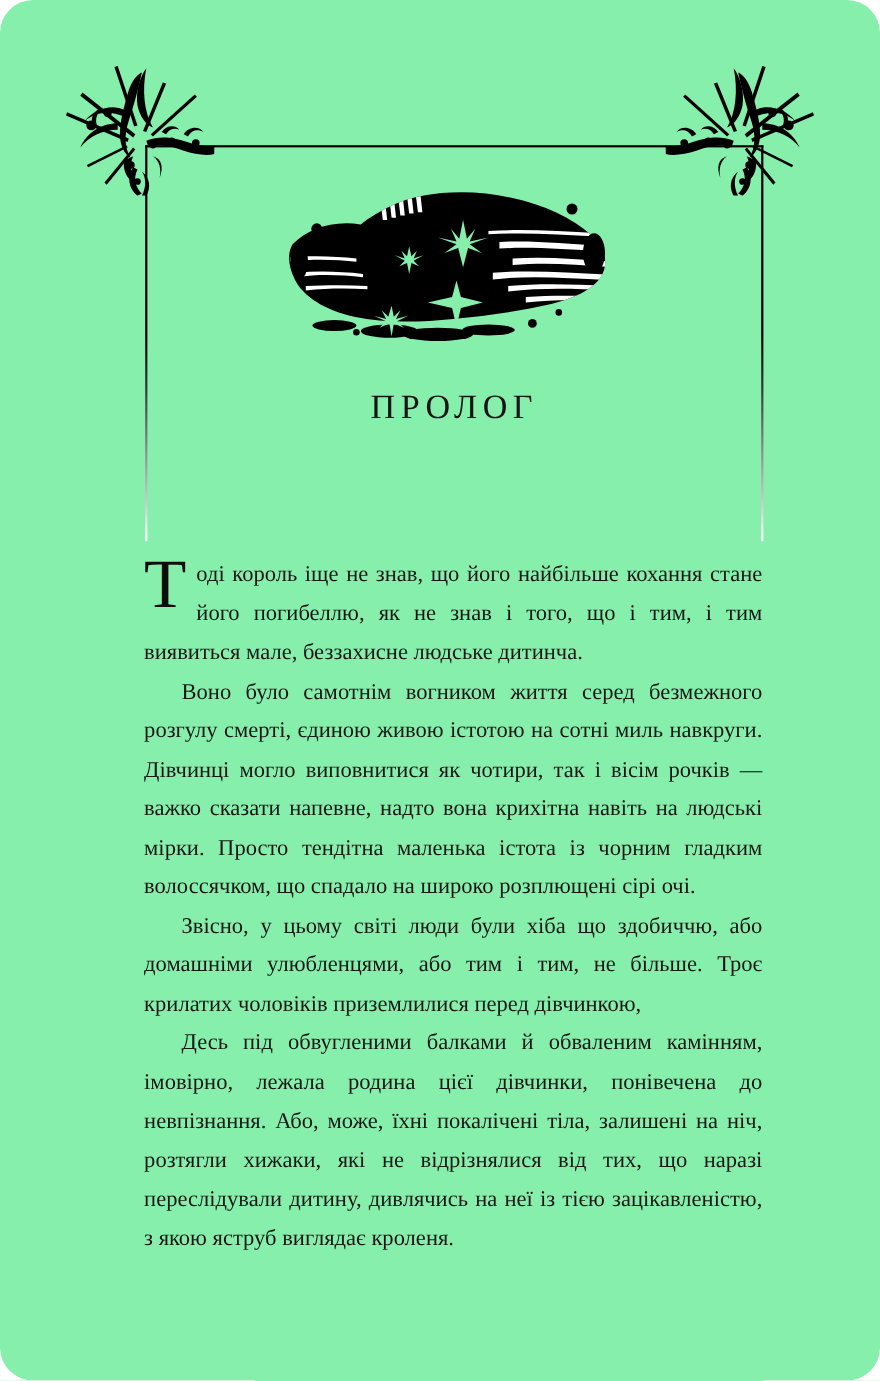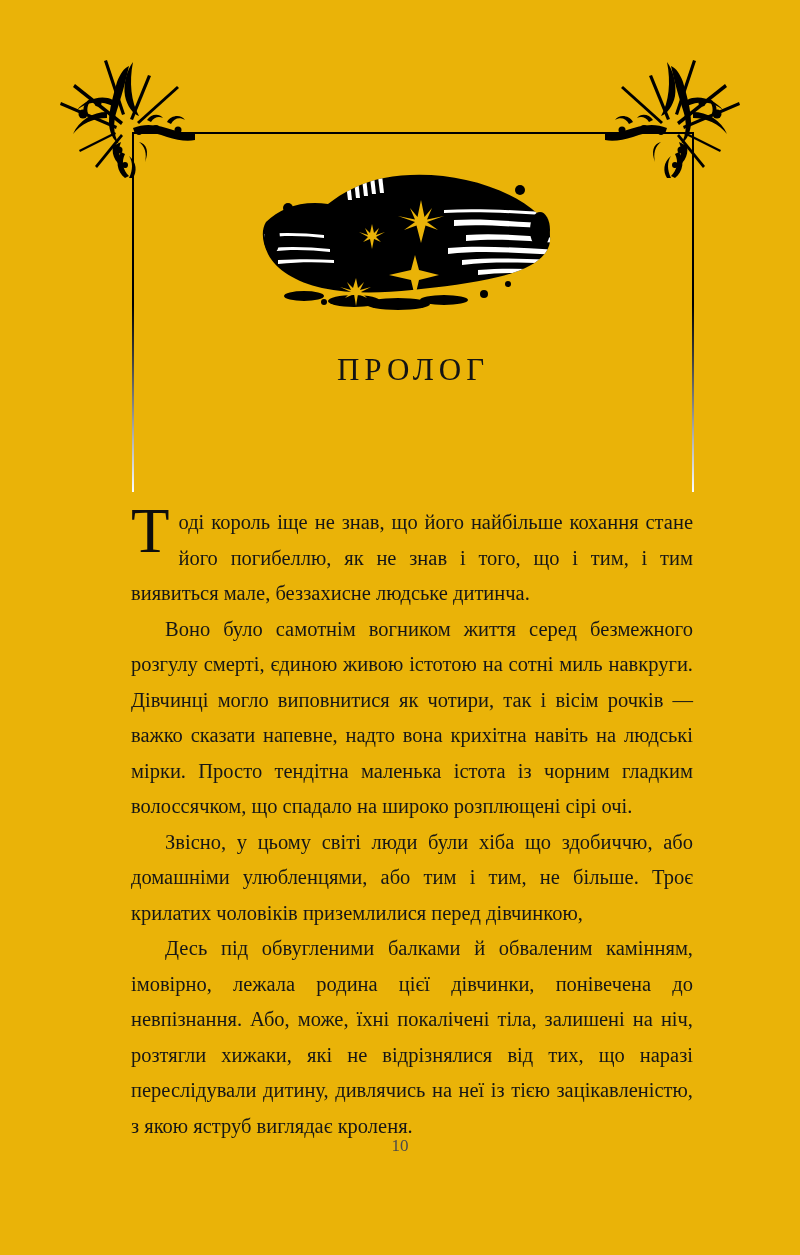--- a/index.html
+++ b/index.html
@@ -13,21 +13,22 @@
     position: relative;
     overflow: hidden;
     font-family: "Liberation Serif", "DejaVu Serif", serif;
     color: #1a1a1a;
   }
 
   
   #page {
     position: absolute;
     inset: 0;
-    background: #eab308;
+    background: #86efac;
+    border-radius: 30px;
   }
 
   
   #chapter-frame {
     position: absolute;
     left: 132px;
     top: 132px;
     width: 562px;
     height: 360px;
   }
@@ -297,15 +298,14 @@
 
   <div id="chapter-heading">ПРОЛОГ</div>
 
   <div id="body-text">
     <p class="first-para"><span class="dropcap">Т</span><span>оді король іще не знав, що його найбільше кохання стане його погибеллю, як не знав і того, що і тим, і тим виявиться мале, беззахисне людське дитинча.</span></p>
     <p>Воно було самотнім вогником життя серед безмежного розгулу смерті, єдиною живою істотою на сотні миль навкруги. Дівчинці могло виповнитися як чотири, так і вісім рочків — важко сказати напевне, надто вона крихітна навіть на людські мірки. Просто тендітна маленька істота із чорним гладким волоссячком, що спадало на широко розплющені сірі очі.</p>
     <p>Звісно, у цьому світі люди були хіба що здобиччю, або домашніми улюбленцями, або тим і тим, не більше. Троє крилатих чоловіків приземлилися перед дівчинкою,</p>
     <p>Десь під обвугленими балками й обваленим камінням, імовірно, лежала родина цієї дівчинки, понівечена до невпізнання. Або, може, їхні покалічені тіла, залишені на ніч, розтягли хижаки, які не відрізнялися від тих, що наразі переслідували дитину, дивлячись на неї із тією зацікавленістю, з якою яструб виглядає кроленя.</p>
   </div>
 
-  <div id="page-number">10</div>
 
 </div>
 
 </body></html>

